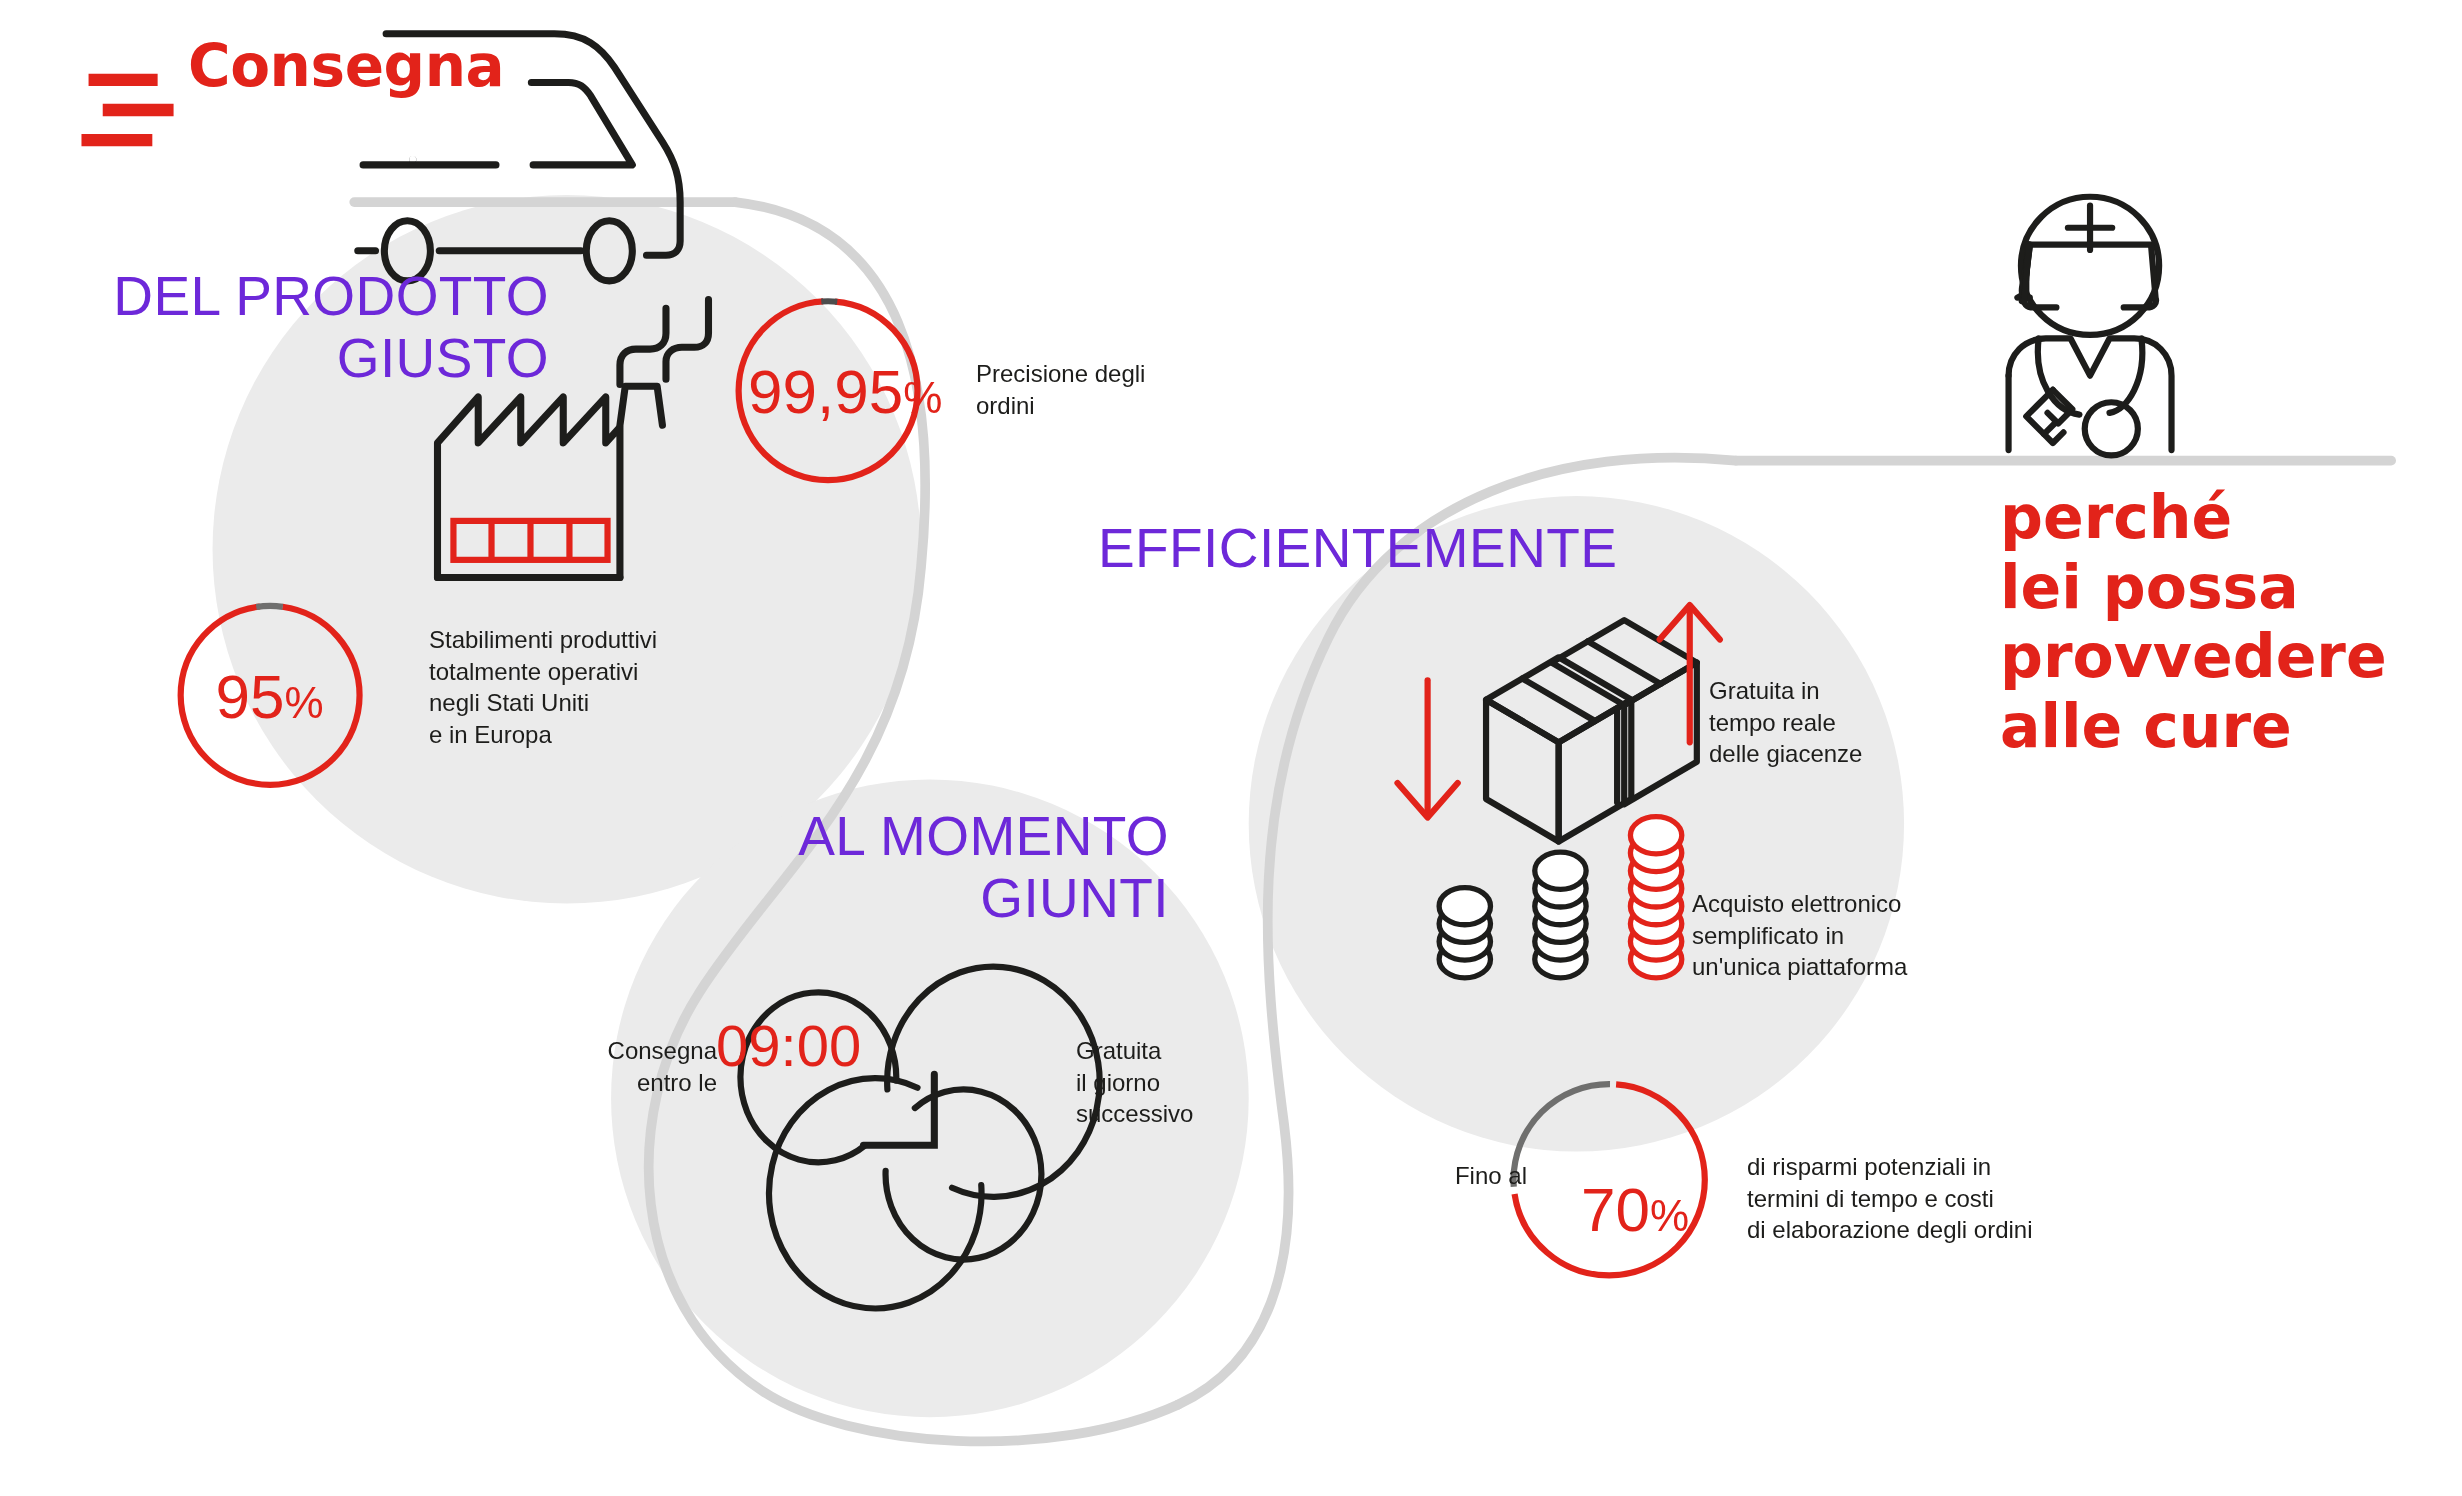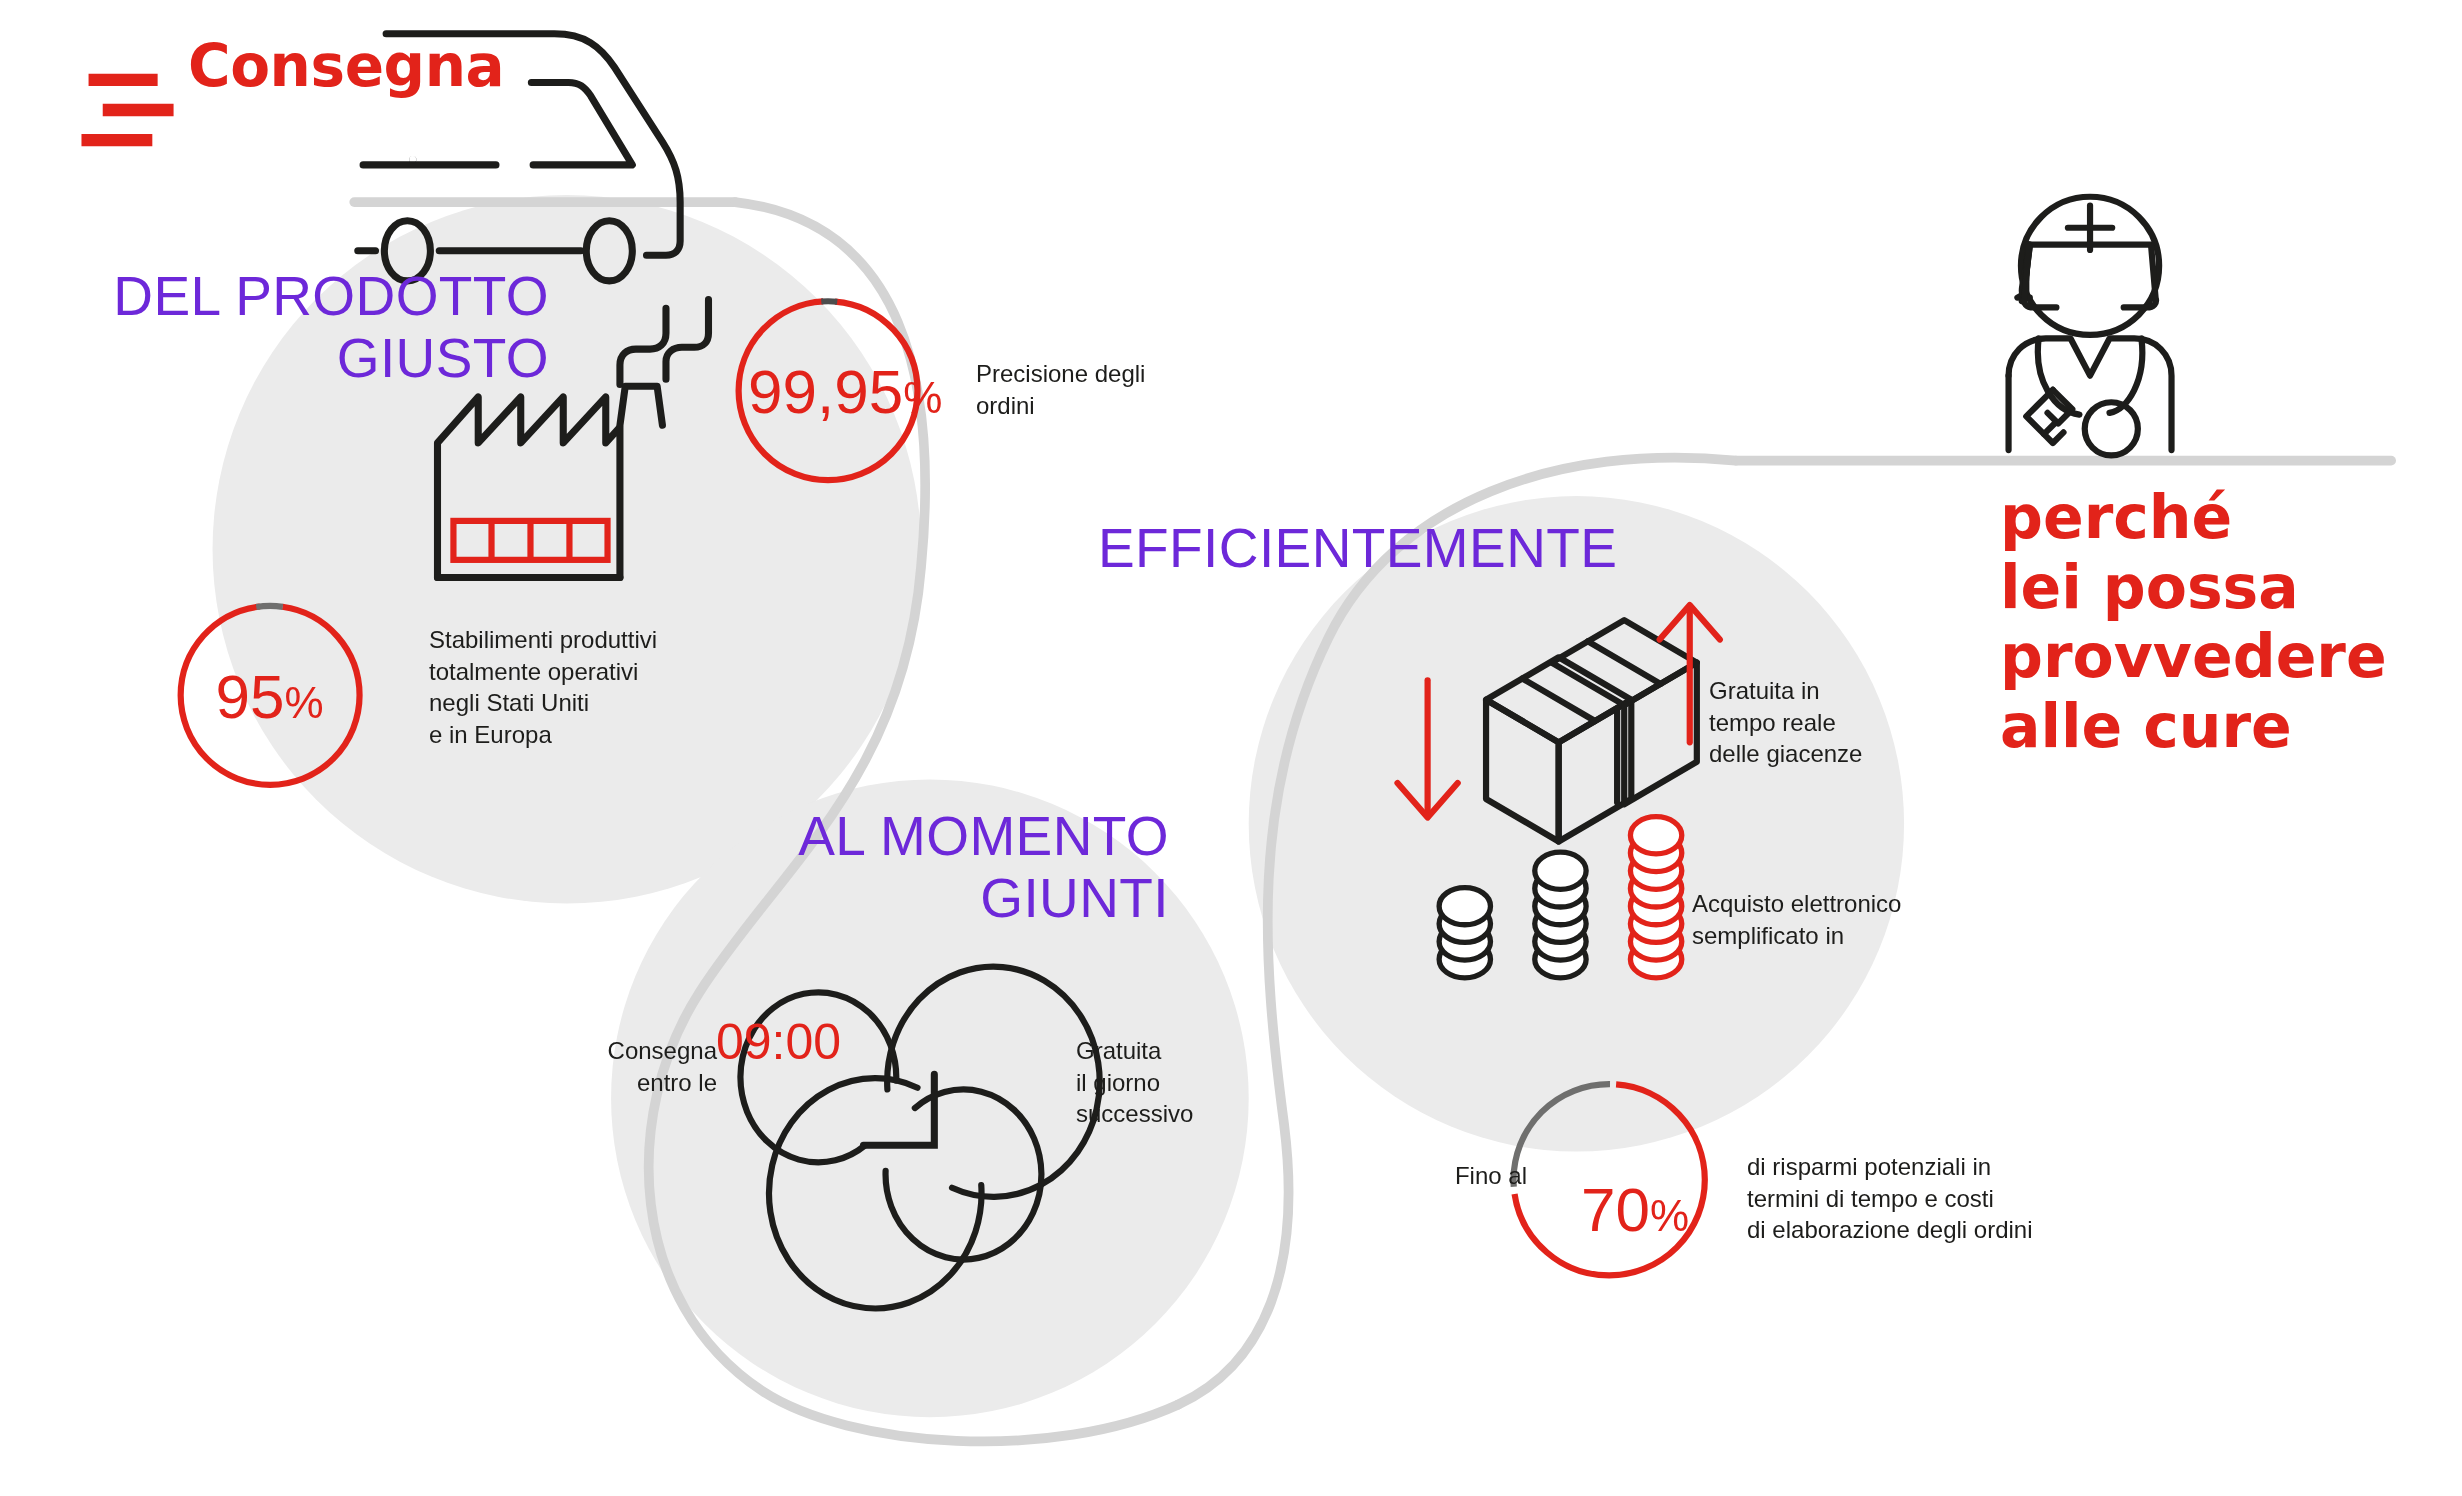--- a/index.html
+++ b/index.html
@@ -38,21 +38,21 @@
   .body-text.right{text-align:right;}
   .big-num{
     font-size:62px;
     color:#e2231a;
     font-weight:400;
     line-height:1;
     white-space:nowrap;
   }
   .big-num .pct{font-size:44px;}
   .time-num{
-    font-size:50px;
+    font-size:58px;
     color:#e2231a;
     font-weight:400;
     line-height:1;
     white-space:nowrap;
   }
   .closing{
     font-family:"DejaVu Sans", sans-serif;
     font-weight:bold;
     font-size:60px;
     line-height:1.16;
@@ -267,20 +267,21 @@
 
   <div class="abs body-text" style="left:1709px;top:675px;width:292px;">
     <div>Gratuita in</div>
     <div>tempo reale</div>
     <div>delle giacenze</div>
   </div>
 
   <div class="abs body-text" style="left:1692px;top:888px;width:372px;">
     <div>Acquisto elettronico</div>
     <div>semplificato in</div>
+    <div>un'unica piattaforma</div>
   </div>
 
   <div class="abs body-text" style="left:1368px;top:1160px;width:159px;text-align:right;">Fino al</div>
 
   <div class="abs big-num" style="left:1530px;top:1151px;width:159px;text-align:right;margin-top:28px;">
     <span>70</span><span class="pct">%</span>
   </div>
 
   <div class="abs body-text" style="left:1747px;top:1151px;width:461px;">
     <div>di risparmi potenziali in</div>

